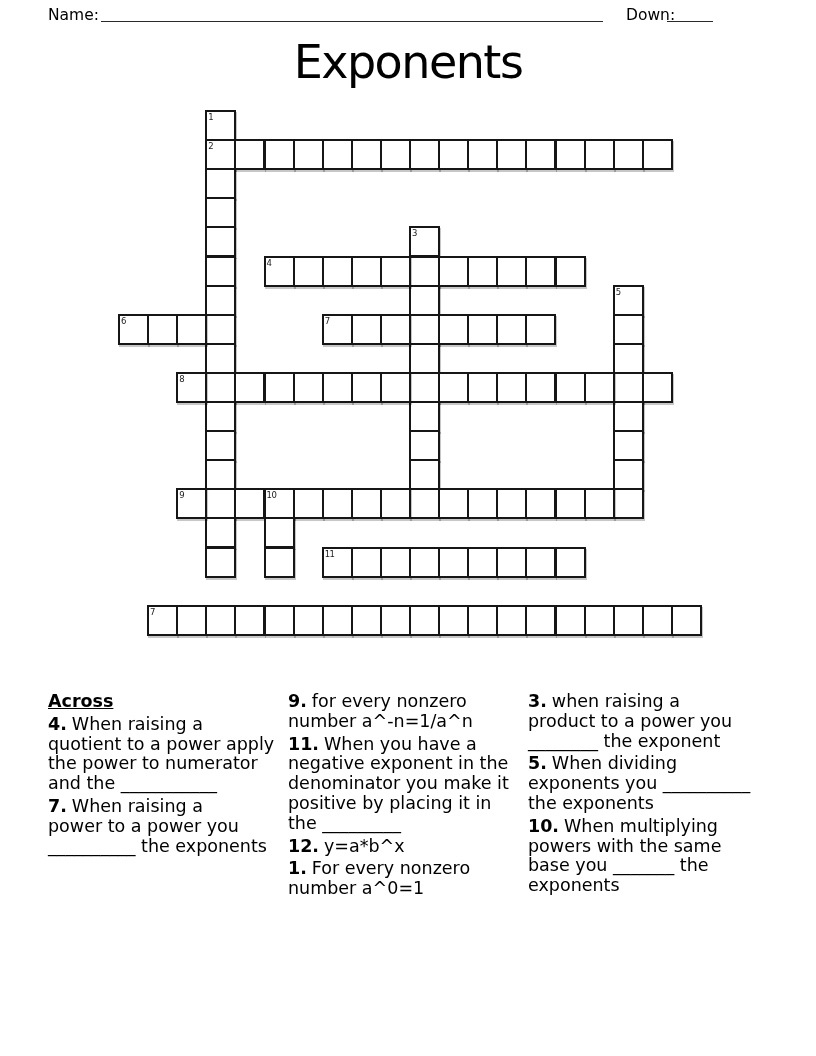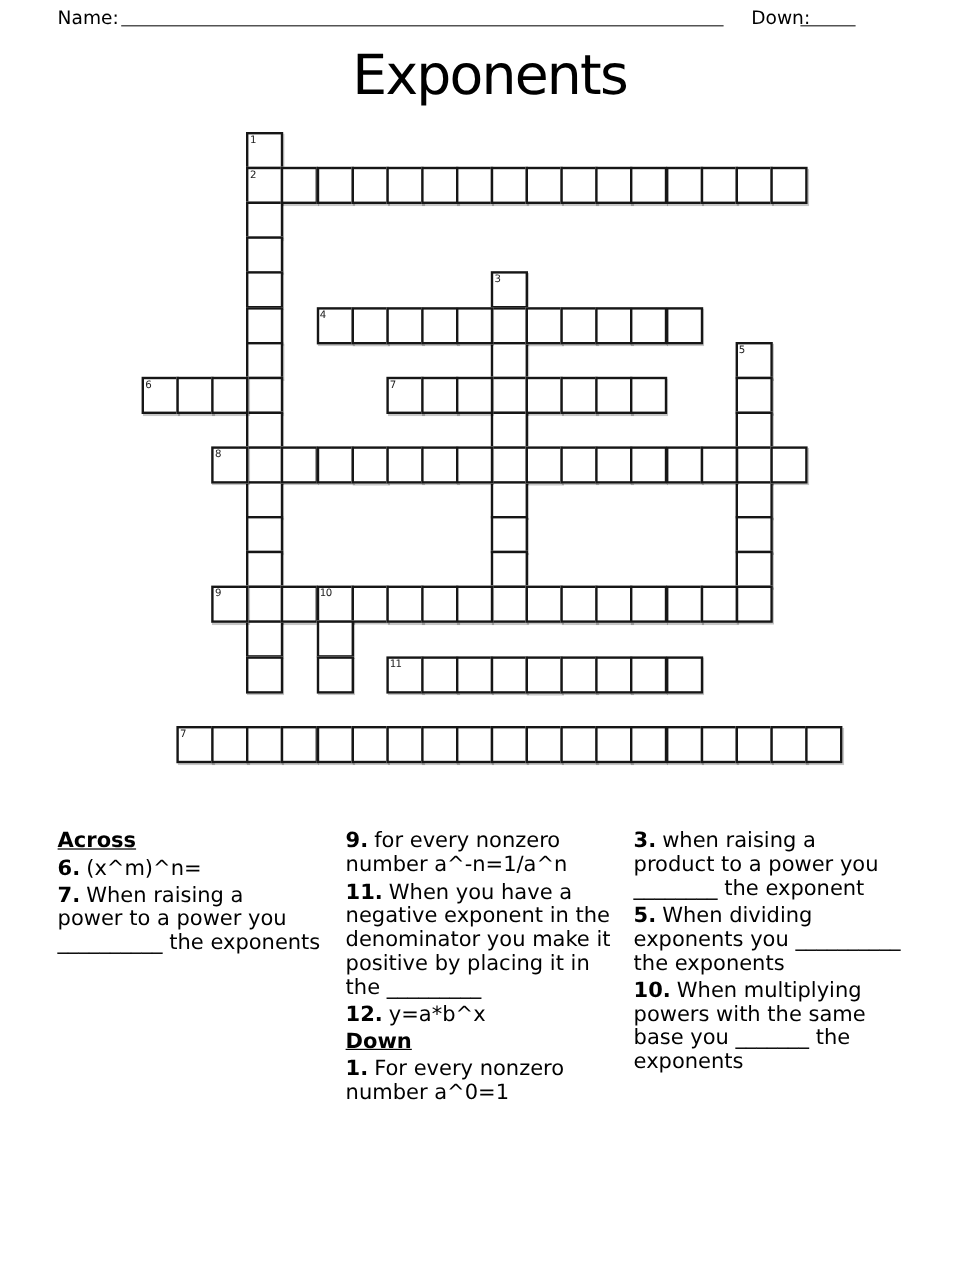--- a/index.html
+++ b/index.html
@@ -210,35 +210,37 @@
       <div class="cell" style="left: 554.5px; top: 604.7px;"></div>
       <div class="cell" style="left: 583.6px; top: 604.7px;"></div>
       <div class="cell" style="left: 612.7px; top: 604.7px;"></div>
       <div class="cell" style="left: 641.8px; top: 604.7px;"></div>
       <div class="cell" style="left: 670.9px; top: 604.7px;"></div>
     </div>
 
   <div id="clues">
       <div class="clue-col col-0">
         <div class="clue-heading">Across</div>
-        <p class="clue"><b>6.</b><span>(x^m)^n=</span></p>
+        <p class="clue"><b>4.</b><span>When raising a
+quotient to a power apply
+the power to numerator
+and the ___________</span></p>
         <p class="clue"><b>7.</b><span>When raising a
 power to a power you
 __________ the exponents</span></p>
       </div>
       <div class="clue-col col-1">
         <p class="clue"><b>9.</b><span>for every nonzero
 number a^-n=1/a^n</span></p>
         <p class="clue"><b>11.</b><span>When you have a
 negative exponent in the
 denominator you make it
 positive by placing it in
 the _________</span></p>
         <p class="clue"><b>12.</b><span>y=a*b^x</span></p>
-        <div class="clue-heading">Down</div>
         <p class="clue"><b>1.</b><span>For every nonzero
 number a^0=1</span></p>
       </div>
       <div class="clue-col col-2">
         <p class="clue"><b>3.</b><span>when raising a
 product to a power you
 ________ the exponent</span></p>
         <p class="clue"><b>5.</b><span>When dividing
 exponents you __________
 the exponents</span></p>

